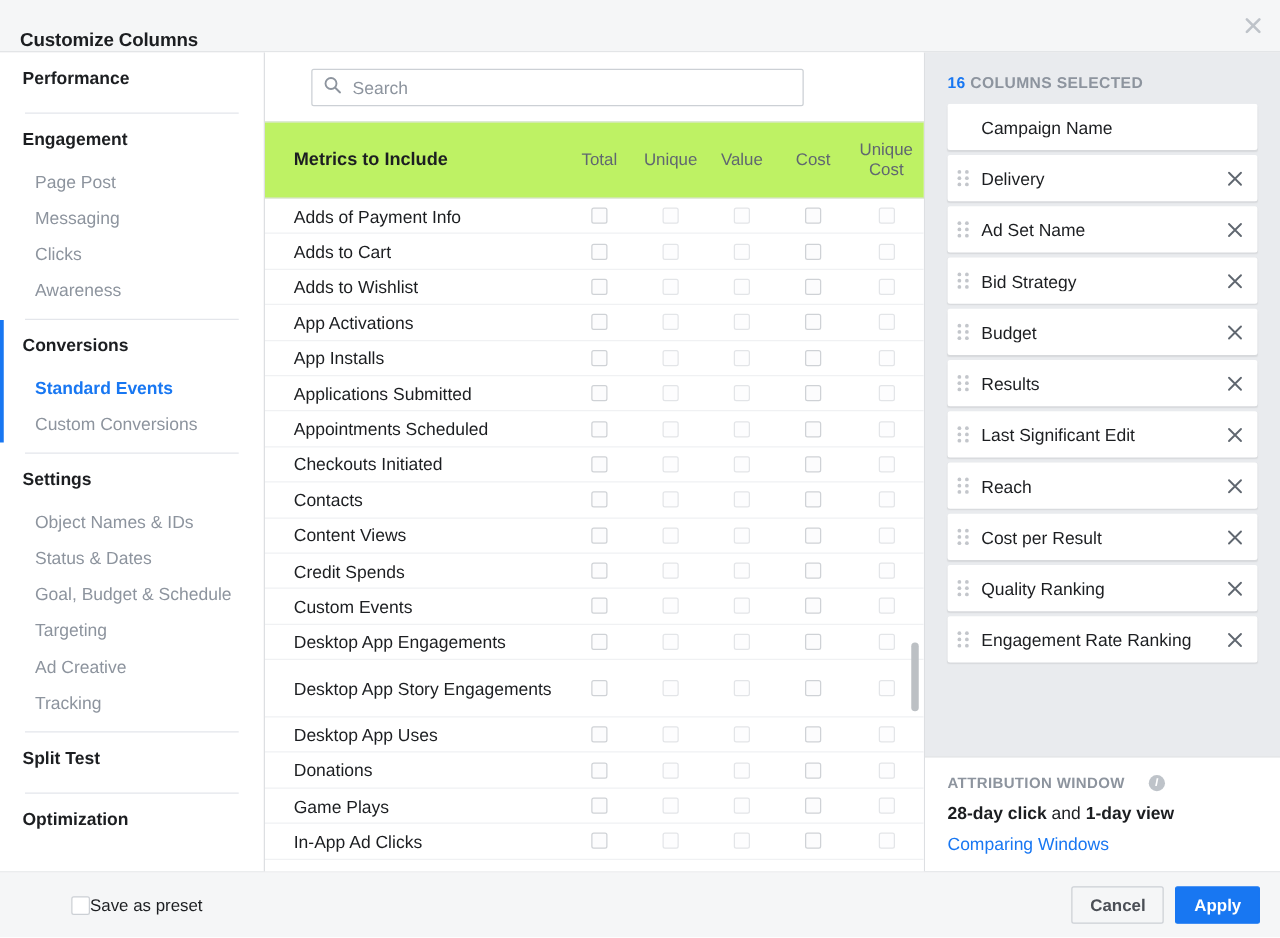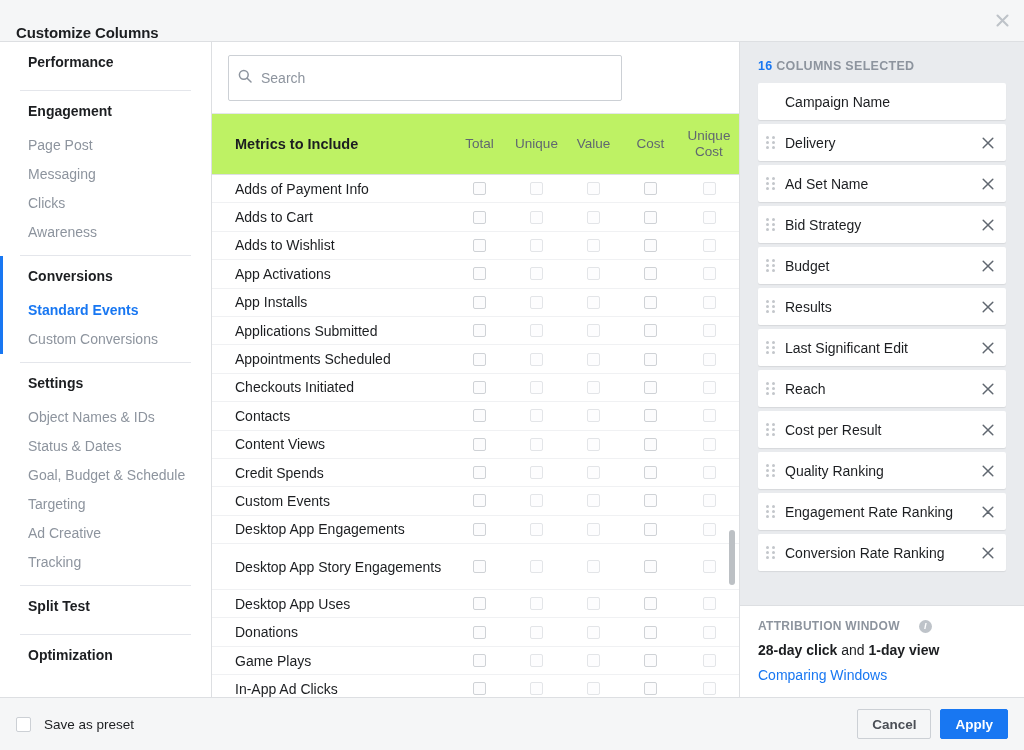--- a/index.html
+++ b/index.html
@@ -60,21 +60,21 @@
   .nav-group { position: relative; }
   .nav-group.active::before {
     content: "";
     position: absolute;
     left: 0; top: 0; bottom: 0;
     width: 3px;
     background: #1877f2;
   }
   .group-head {
     font-size: 14px; font-weight: bold; color: #1c1e21;
-    padding: 10px 20px 10px 28px;
+    padding: 10px 20px 10px 18px;
     line-height: 20px;
     cursor: pointer;
   }
   .nav-group.active .group-head { color: #1c1e21; }
   .nav-item {
     font-size: 14px; color: #8d949e;
     padding: 4px 20px 4px 28px;
     line-height: 21px;
     cursor: pointer;
     white-space: nowrap;
@@ -94,26 +94,27 @@
     background: #fff;
     position: relative;
   }
   .search-wrap {
     flex: 0 0 auto;
     padding: 13px 16px 12px 16px;
     background: #fff;
   }
   .search-box {
     display: flex; align-items: center;
-    height: 46px;
+    height: 30px;
     border: 1px solid #ccd0d5;
     border-radius: 2px;
     background: #fff;
     padding: 0 9px;
     width: 394px;
+    margin-left: 21px;
   }
   .search-box svg { flex: 0 0 auto; margin-right: 9px; }
   .search-box input {
     border: 0; outline: 0;
     font-size: 14px; color: #1c1e21;
     font-family: "Liberation Sans", sans-serif;
     background: transparent;
     width: 100%;
   }
   .search-box input::placeholder { color: #8d949e; }
@@ -268,22 +269,23 @@
   .attr-link { font-size: 14px; color: #1877f2; cursor: pointer; }
 
   
   .footer {
     flex: 0 0 52px; height: 52px;
     background: #f5f6f7;
     display: flex; align-items: center;
     padding: 0 16px;
   }
   .preset {
-    display: flex; align-items: center; gap: 13px;
+    display: flex; align-items: center; 
     cursor: pointer;
+    margin-left: 41px;
   }
   .preset .cbx2 {
     width: 15px; height: 15px;
     border: 1px solid #ccd0d5; border-radius: 2px;
     background: #fff;
   }
   .preset span { font-size: 13.5px; color: #1c1e21; }
   .spacer { flex: 1 1 auto; }
   .btn {
     height: 30px;
@@ -872,36 +874,20 @@
               <i></i>
               <i></i>
             </span>
             <span class="sel-label">Engagement Rate Ranking</span>
             <span class="sel-x">
               <svg width="12" height="12" viewBox="0 0 12 12">
                 <path d="M1.2 1.2 L10.8 10.8 M10.8 1.2 L1.2 10.8" stroke="#606770" stroke-width="1.5" stroke-linecap="round"></path>
               </svg>
             </span>
           </div>
-          <div class="sel-item">
-            <span class="drag">
-              <i></i>
-              <i></i>
-              <i></i>
-              <i></i>
-              <i></i>
-              <i></i>
-            </span>
-            <span class="sel-label">Conversion Rate Ranking</span>
-            <span class="sel-x">
-              <svg width="12" height="12" viewBox="0 0 12 12">
-                <path d="M1.2 1.2 L10.8 10.8 M10.8 1.2 L1.2 10.8" stroke="#606770" stroke-width="1.5" stroke-linecap="round"></path>
-              </svg>
-            </span>
-          </div>
         </div>
 
       <div class="attribution">
         <div class="attr-head">
           <span>Attribution Window</span>
           <span class="info-icon">i</span>
         </div>
         <div class="attr-value">
           <b>28-day click</b><span> and </span><b>1-day view</b>
         </div>

